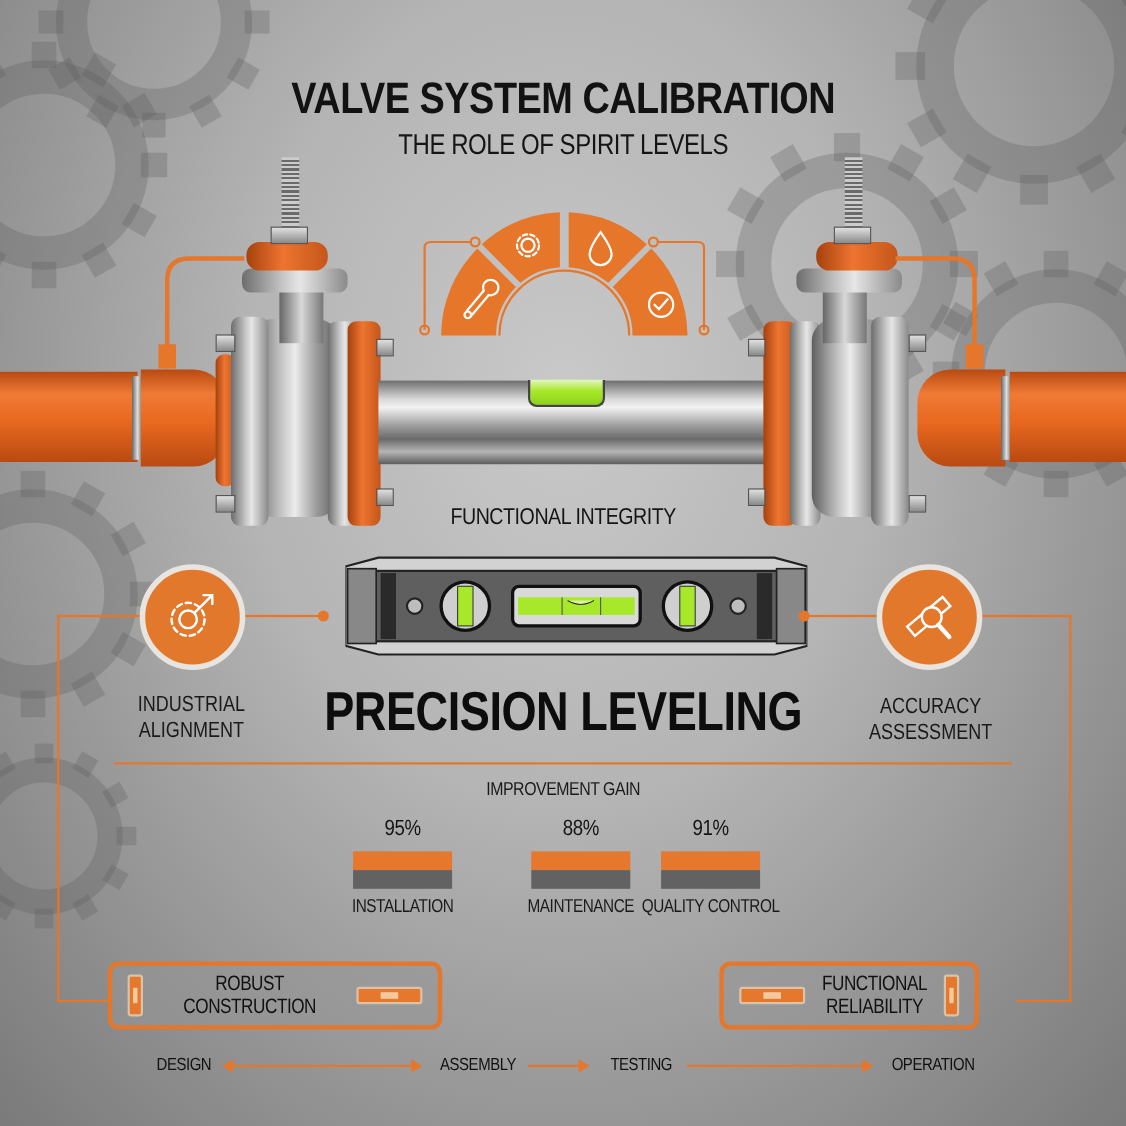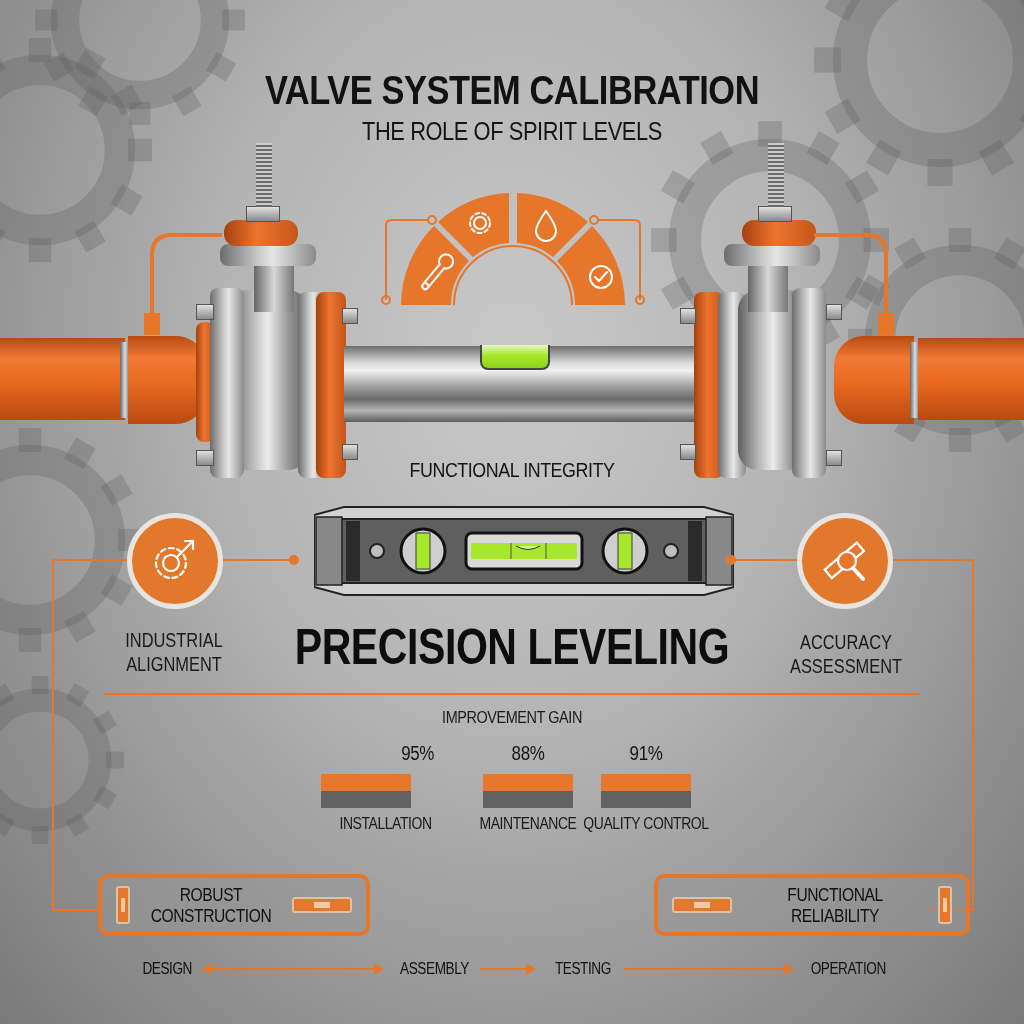--- a/index.html
+++ b/index.html
@@ -248,21 +248,21 @@
 <div class="side-label" style="left:746px;top:630px;">
   <div>ACCURACY</div>
   <div>ASSESSMENT</div>
 </div>
 
 <div id="big-title" class="abs cond">PRECISION LEVELING</div>
 <div class="orange-line" style="left:104px;top:693px;width:816px;height:2px;"></div>
 
 <div id="gain-title" class="abs cond">IMPROVEMENT GAIN</div>
 
-<div class="bar-group" style="left:286px;top:742px;text-align:right;">
+<div class="bar-group" style="left:286px;top:742px;">
   <div class="bar-pct cond">95%</div>
   <div class="bar-box">
       <div class="bar-top"></div>
       <div class="bar-bot"></div>
     </div>
   <div class="bar-label cond">INSTALLATION</div>
 </div>
 <div class="bar-group" style="left:448px;top:742px;">
   <div class="bar-pct cond">88%</div>
   <div class="bar-box">
@@ -273,30 +273,30 @@
 </div>
 <div class="bar-group" style="left:566px;top:742px;">
   <div class="bar-pct cond">91%</div>
   <div class="bar-box">
       <div class="bar-top"></div>
       <div class="bar-bot"></div>
     </div>
   <div class="bar-label cond">QUALITY CONTROL</div>
 </div>
 
-<div class="feature-box" style="left:98px;top:874px;width:272px;">
+<div class="feature-box" style="left:98px;top:874px;width:304px;">
   <div class="mini-level-v"></div>
   <div class="feature-text cond">
     <div>ROBUST</div>
     <div>CONSTRUCTION</div>
   </div>
   <div class="mini-level-h"></div>
 </div>
 
-<div class="feature-box" style="left:654px;top:874px;width:316px;">
+<div class="feature-box" style="left:654px;top:874px;width:236px;">
   <div class="mini-level-h"></div>
   <div class="feature-text cond">
     <div>FUNCTIONAL</div>
     <div>RELIABILITY</div>
   </div>
   <div class="mini-level-v"></div>
 </div>
 
 <div class="flow-label cond" style="left:138px;">DESIGN</div>
 <svg class="abs" style="left:202px;top:962px;" width="182" height="14">

